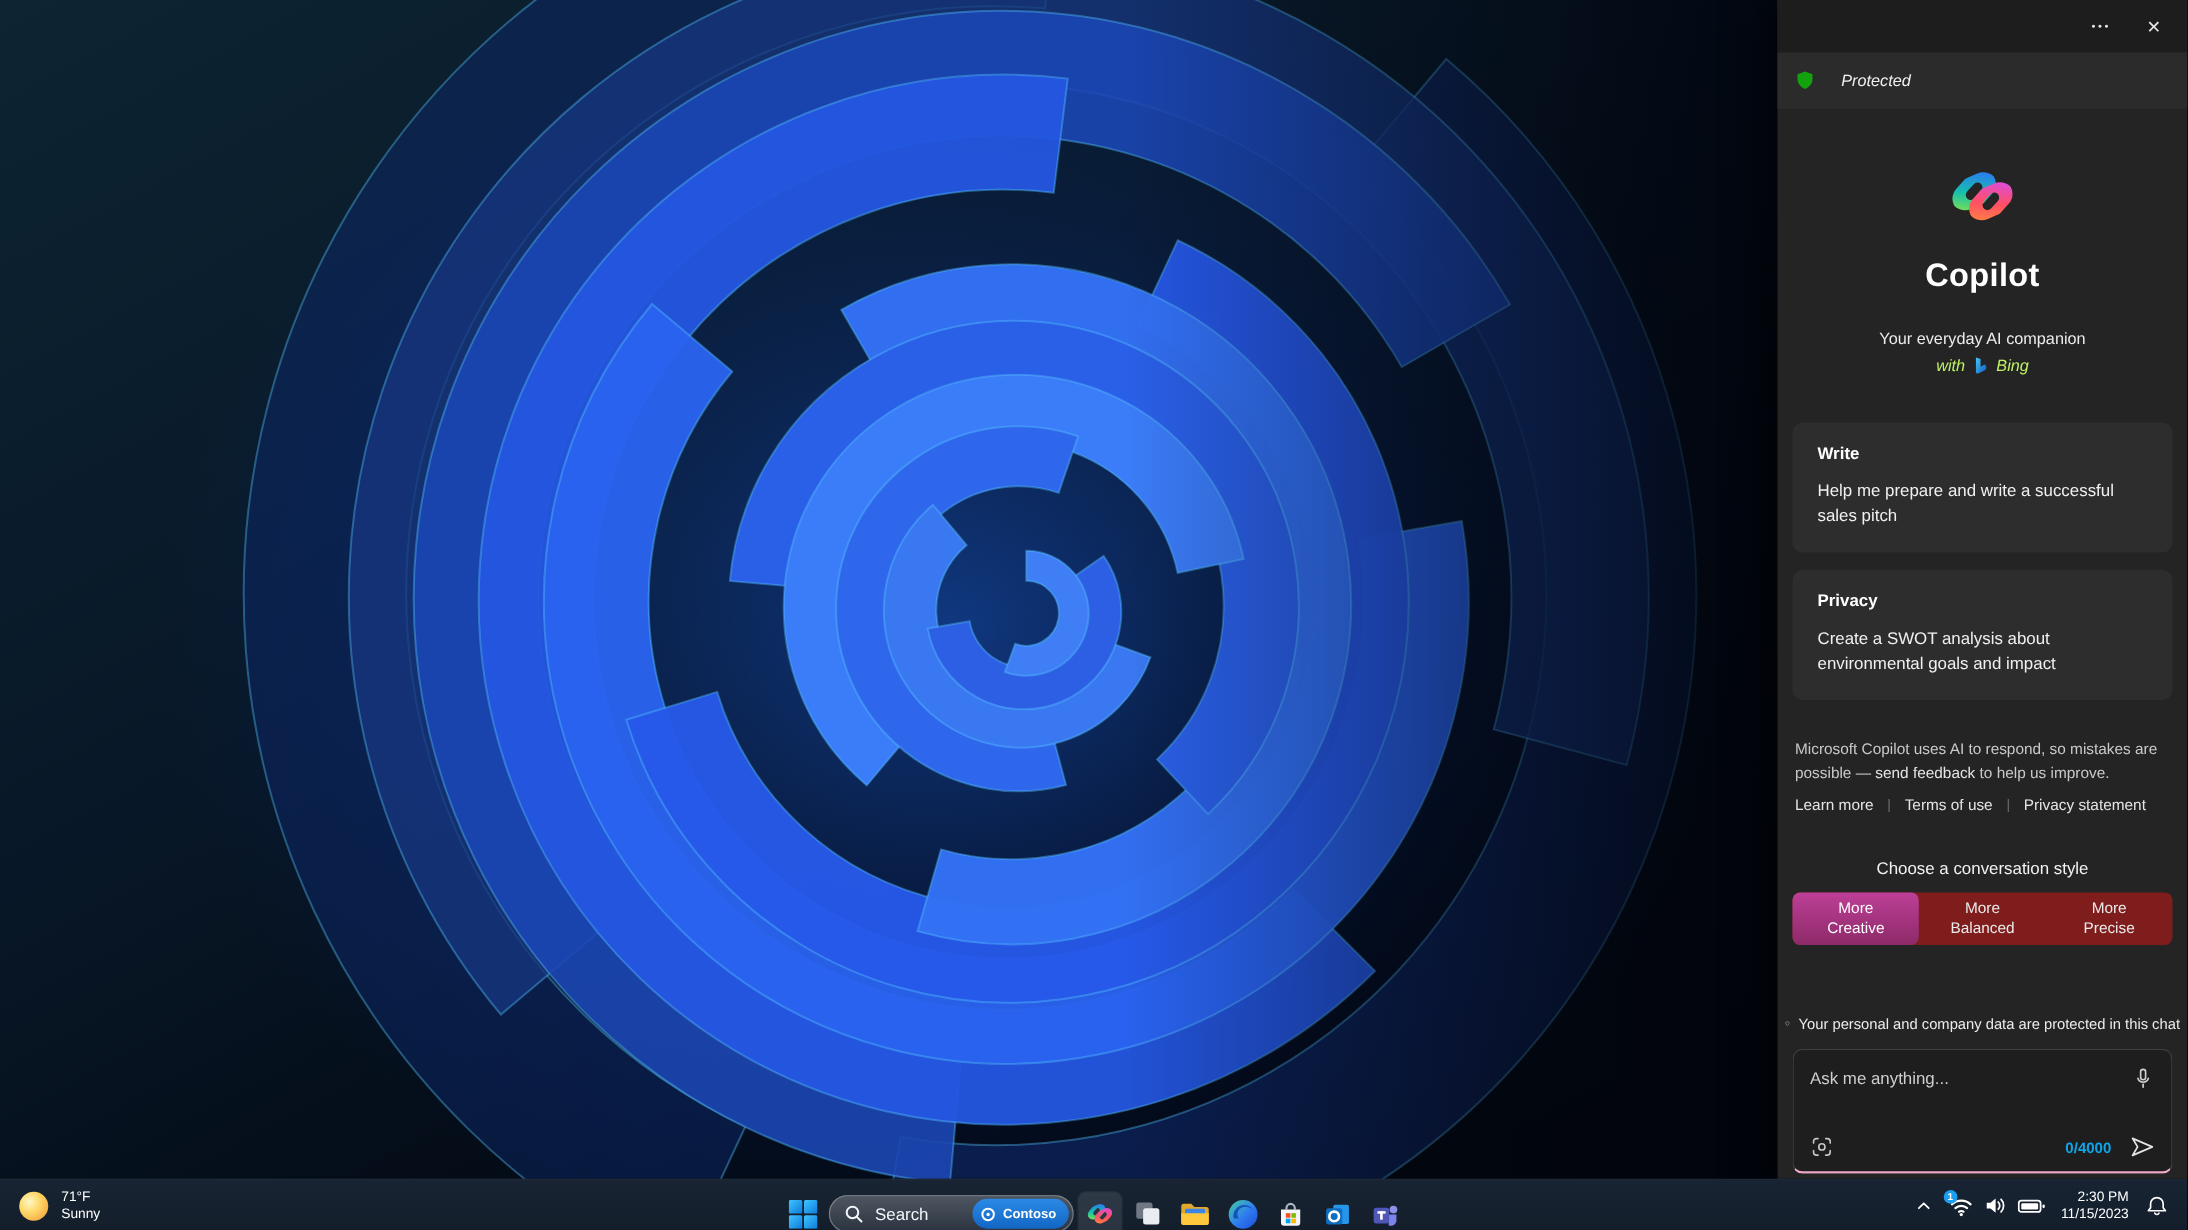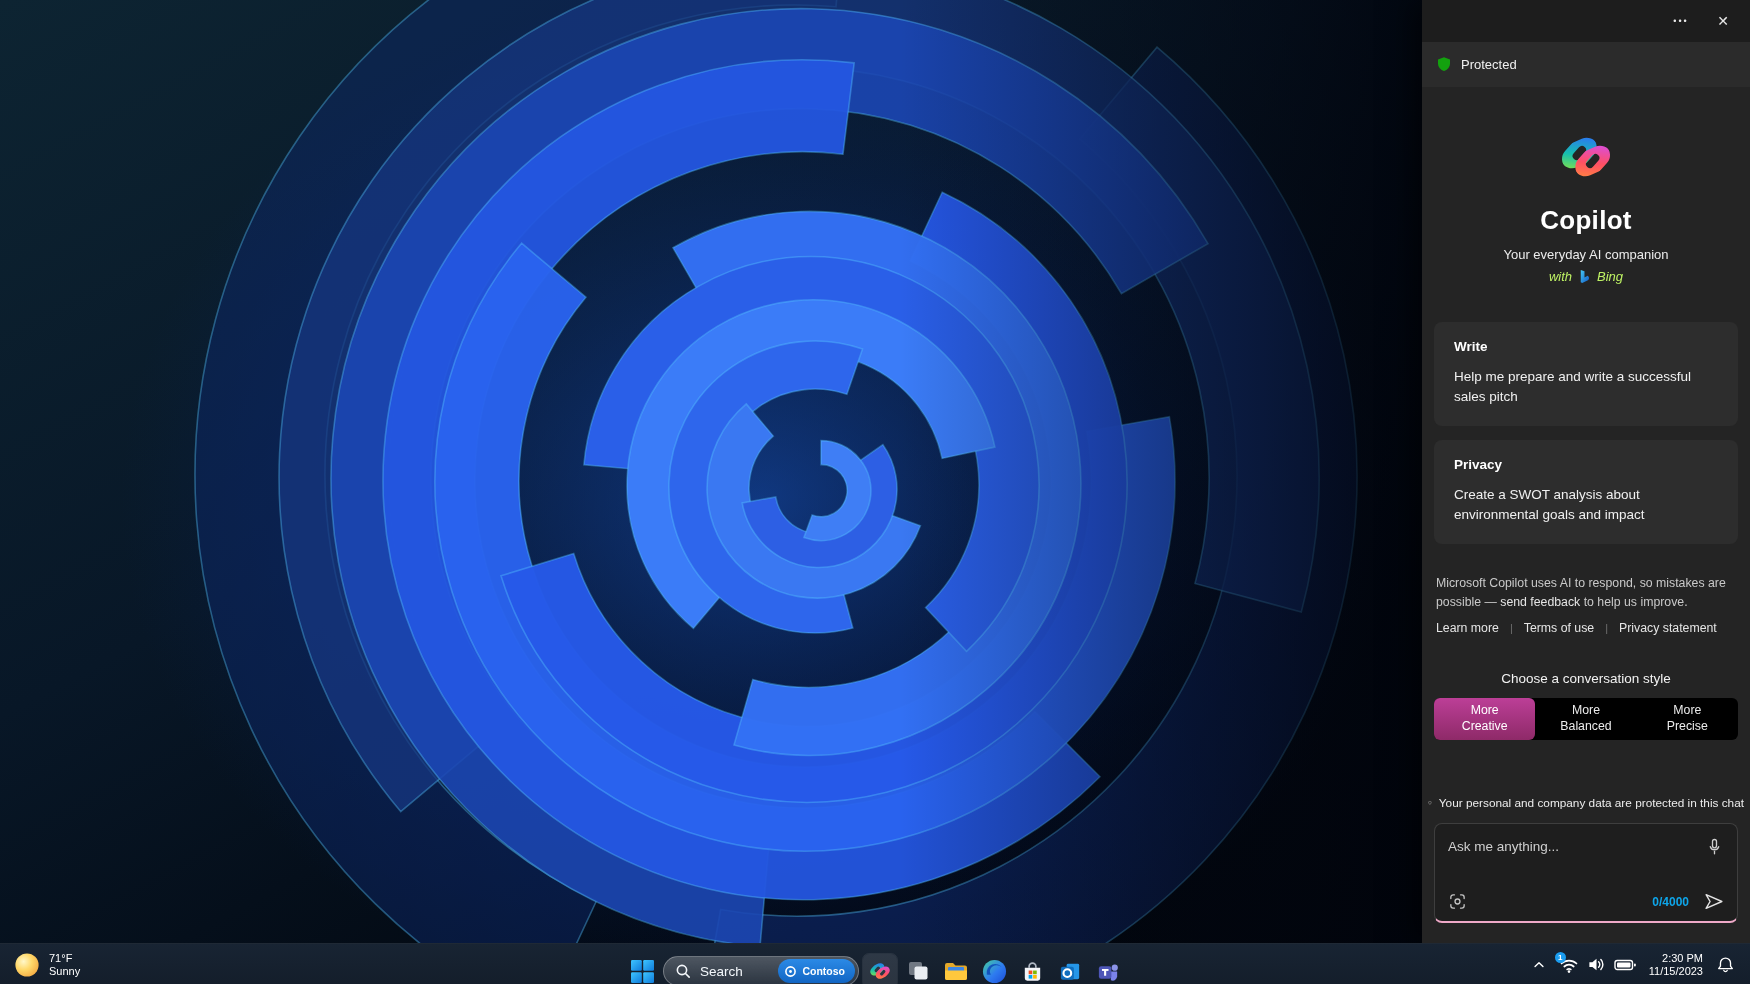--- a/index.html
+++ b/index.html
@@ -13,37 +13,37 @@
   .copilot-panel { position:absolute; top:0; right:0; width:328px; height:943px;
     background:#242424; color:#fff; display:flex; flex-direction:column;
     box-shadow:-10px 0 26px rgba(0,0,0,.5); }
   .panel-header { height:42px; background:#1d1d1d; flex:0 0 42px; display:flex;
     align-items:center; justify-content:flex-end; gap:8px; padding:0 10px; }
   .icon-btn { background:none; border:none; color:#e8e8e8; width:34px; height:30px;
     display:flex; align-items:center; justify-content:center; cursor:pointer; border-radius:4px; }
   .more-glyph { font-size:9px; letter-spacing:2px; color:#e8e8e8; }
   .close-glyph { font-size:14px; color:#e8e8e8; }
   .protected-row { height:45px; flex:0 0 45px; background:#2b2b2b; display:flex;
-    align-items:center; gap:9px; padding:0 14px; font-size:13px; color:#f0f0f0; }
+    align-items:center; gap:21px; padding:0 14px; font-size:13px; color:#f0f0f0;font-style:italic; }
   .panel-body { flex:1; display:flex; flex-direction:column; }
   .logo-wrap { margin:38px auto 0; width:64px; height:64px; }
   .panel-title { text-align:center; font-size:26px; font-weight:700; margin-top:16px; letter-spacing:.3px; }
-  .panel-sub { text-align:center; font-size:13px; color:#ececec; margin-top:11px; }
+  .panel-sub { text-align:center; font-size:13px; color:#ececec; margin-top:27px; }
   .with-bing { display:flex; justify-content:center; align-items:center; gap:5px;
     font-size:13px; color:#bef264; margin-top:7px;font-style:italic; }
   .cards { margin:38px 12px 0; display:flex; flex-direction:column; gap:14px; }
   .card { background:#2d2d2d; border-radius:8px; padding:17px 20px 20px; cursor:pointer; }
   .card-title { font-size:13.5px; font-weight:700; color:#fff; }
   .card-text { font-size:13.5px; margin-top:13px; line-height:1.45; color:#f0f0f0; }
   .disclaimer { margin:30px 14px 0; font-size:12.3px; color:#c9c9c9; line-height:1.5; }
   .link { color:#e5e5e5; text-decoration:none; cursor:pointer; }
   .footer-links { margin:10px 14px 0; display:flex; align-items:center; font-size:12.3px; }
   .footer-links .sep { color:#6f6f6f; margin:0 11px; font-size:11px; }
   .style-title { margin-top:36px; text-align:center; font-size:13.5px; color:#f2f2f2; }
-  .style-tabs { margin:12px 12px 0; height:42px; flex:0 0 42px; background:#000000;
+  .style-tabs { margin:12px 12px 0; height:42px; flex:0 0 42px; background:#7f1d1d;
     border-radius:6px; display:grid; grid-template-columns:1fr 1fr 1fr; }
   .style-tab { display:flex; flex-direction:column; align-items:center; justify-content:center;
     font-size:12.3px; line-height:1.3; color:#ebebeb; cursor:pointer; border-radius:6px; }
   .style-tab.selected { background:linear-gradient(180deg,#bc3f97,#8e2a68); color:#fff; }
   .privacy-note { margin-top:56px; display:flex; justify-content:center; align-items:center;
     gap:7px; font-size:11.8px; color:#ececec; padding:0 6px; white-space:nowrap; }
   .ask-box { margin:13px 12px 0; background:#1e1e1e; border:1px solid #3e3e3e;
     border-bottom:2px solid #efa9c8; border-radius:8px; height:100px; flex:0 0 100px;
     padding:13px 13px 10px; display:flex; flex-direction:column; justify-content:space-between; cursor:text; }
   .ask-row1 { display:flex; justify-content:space-between; align-items:center;

